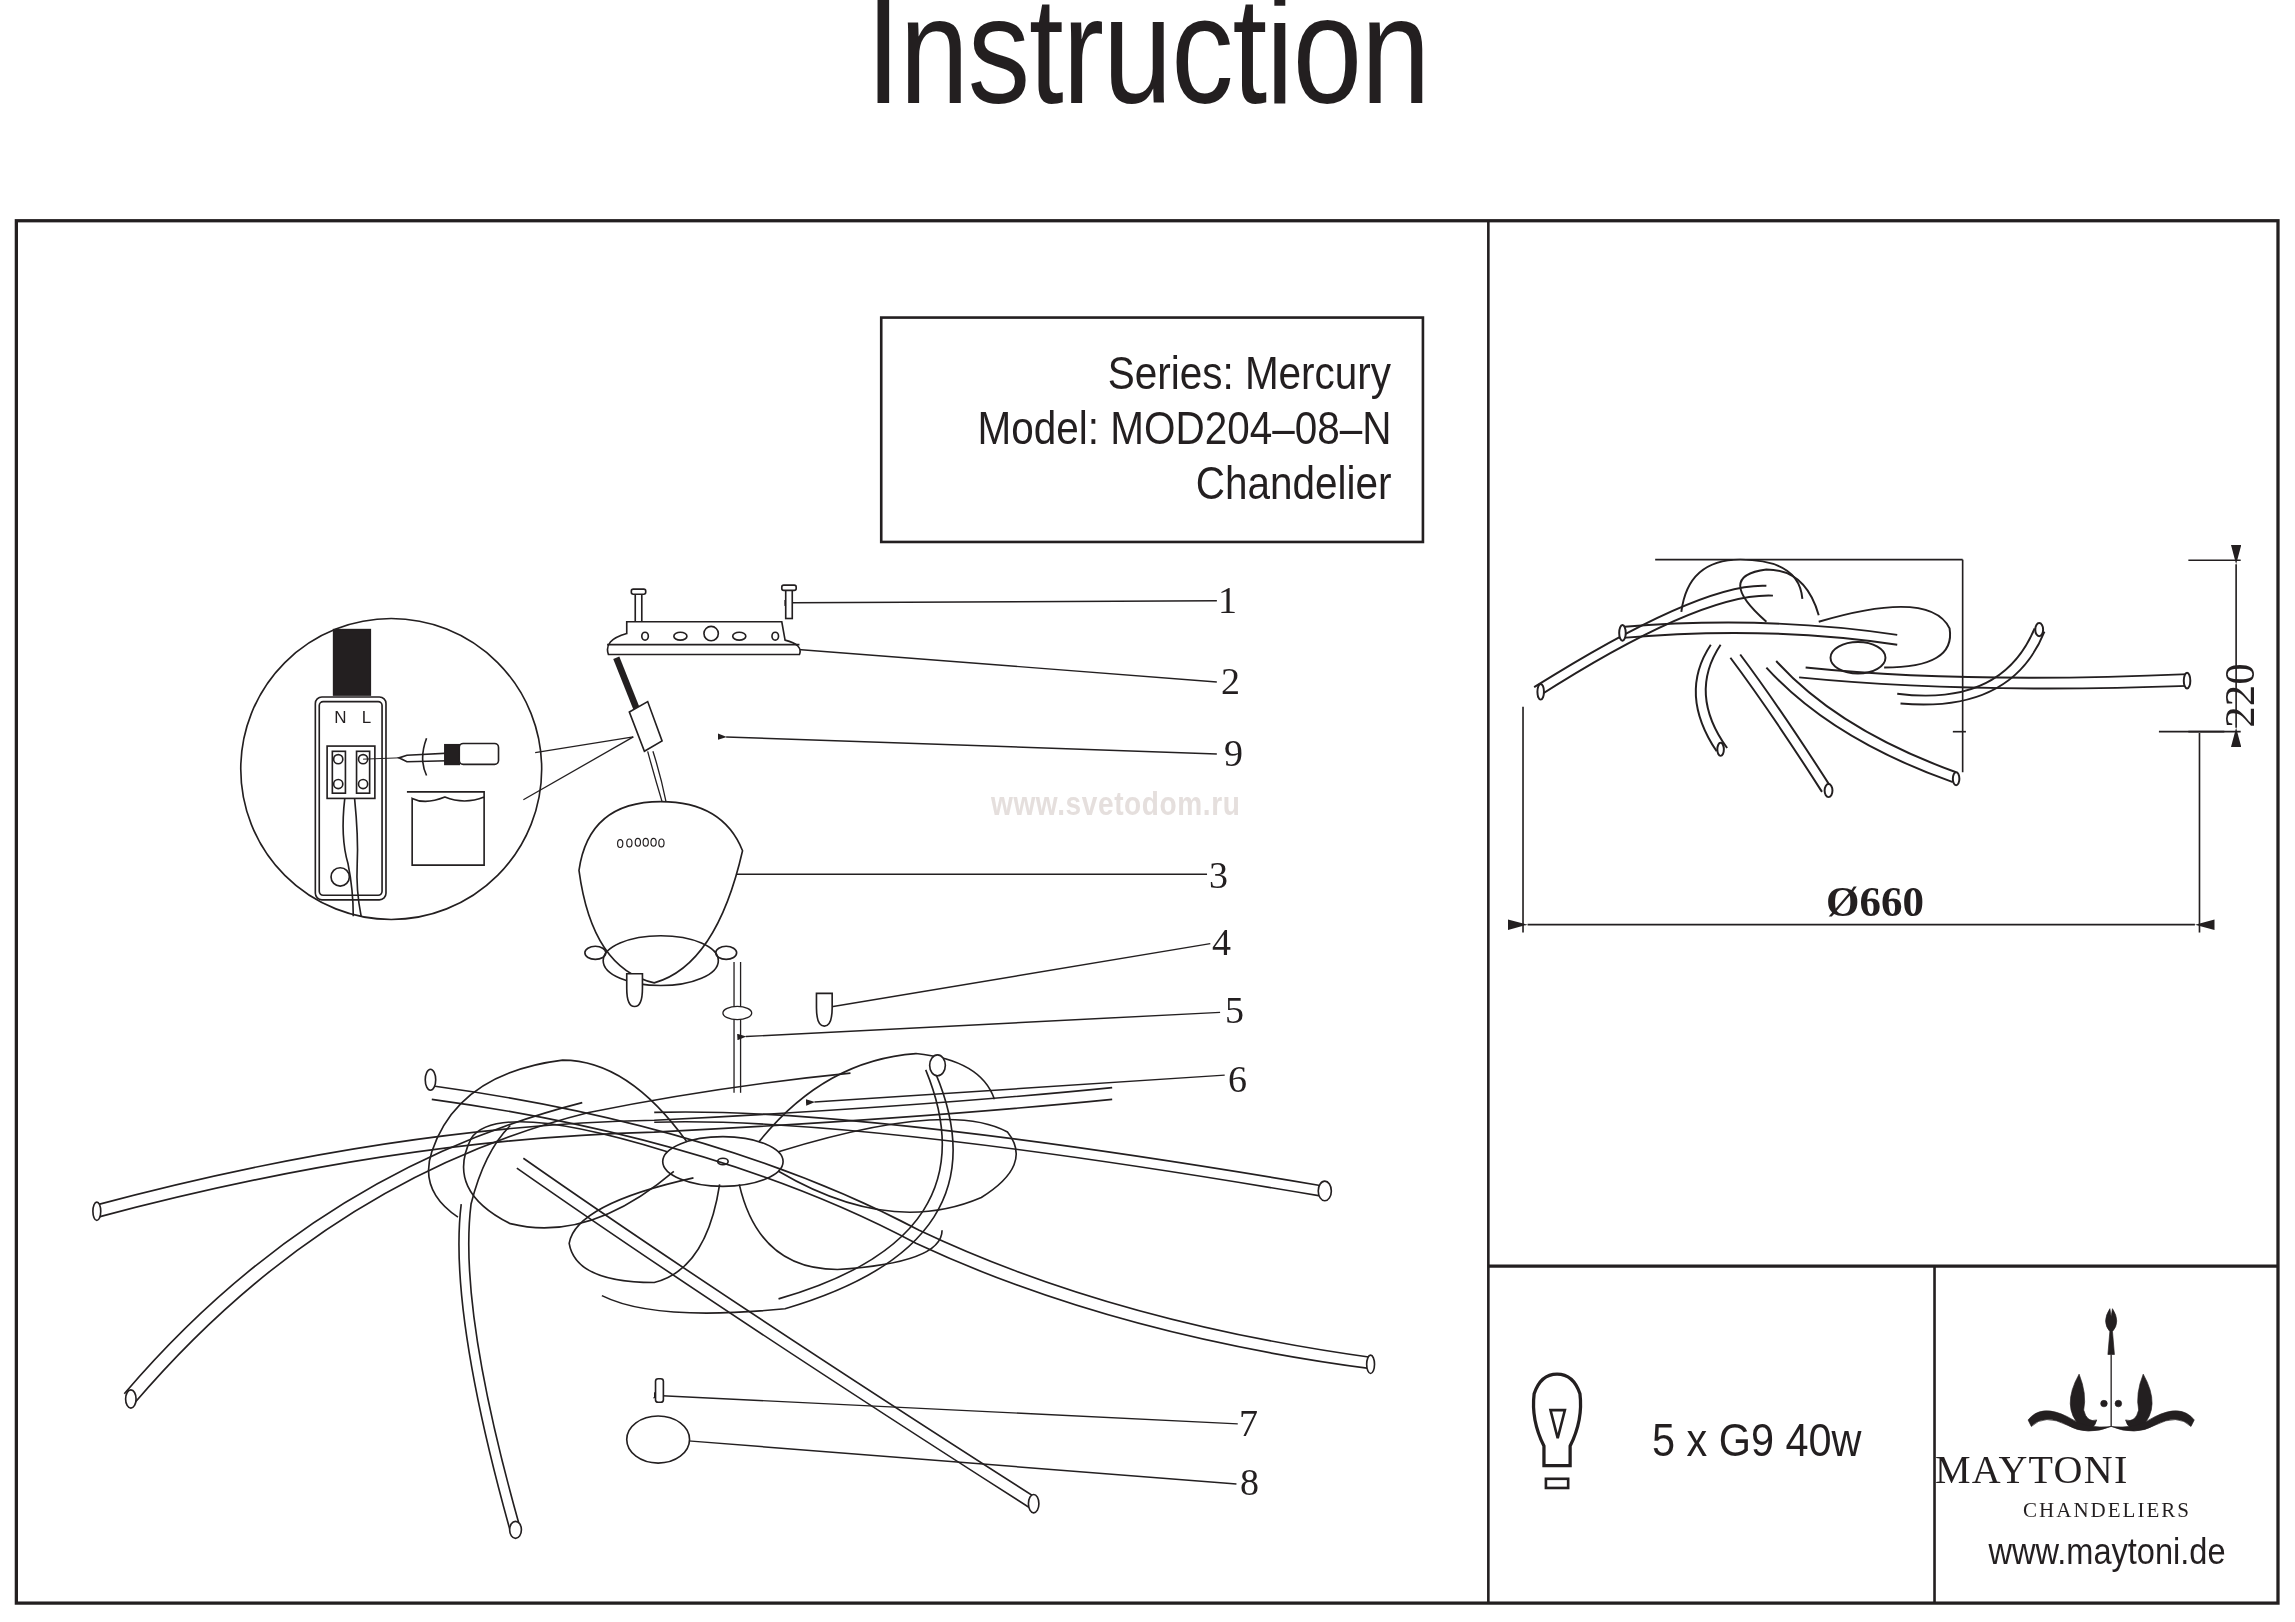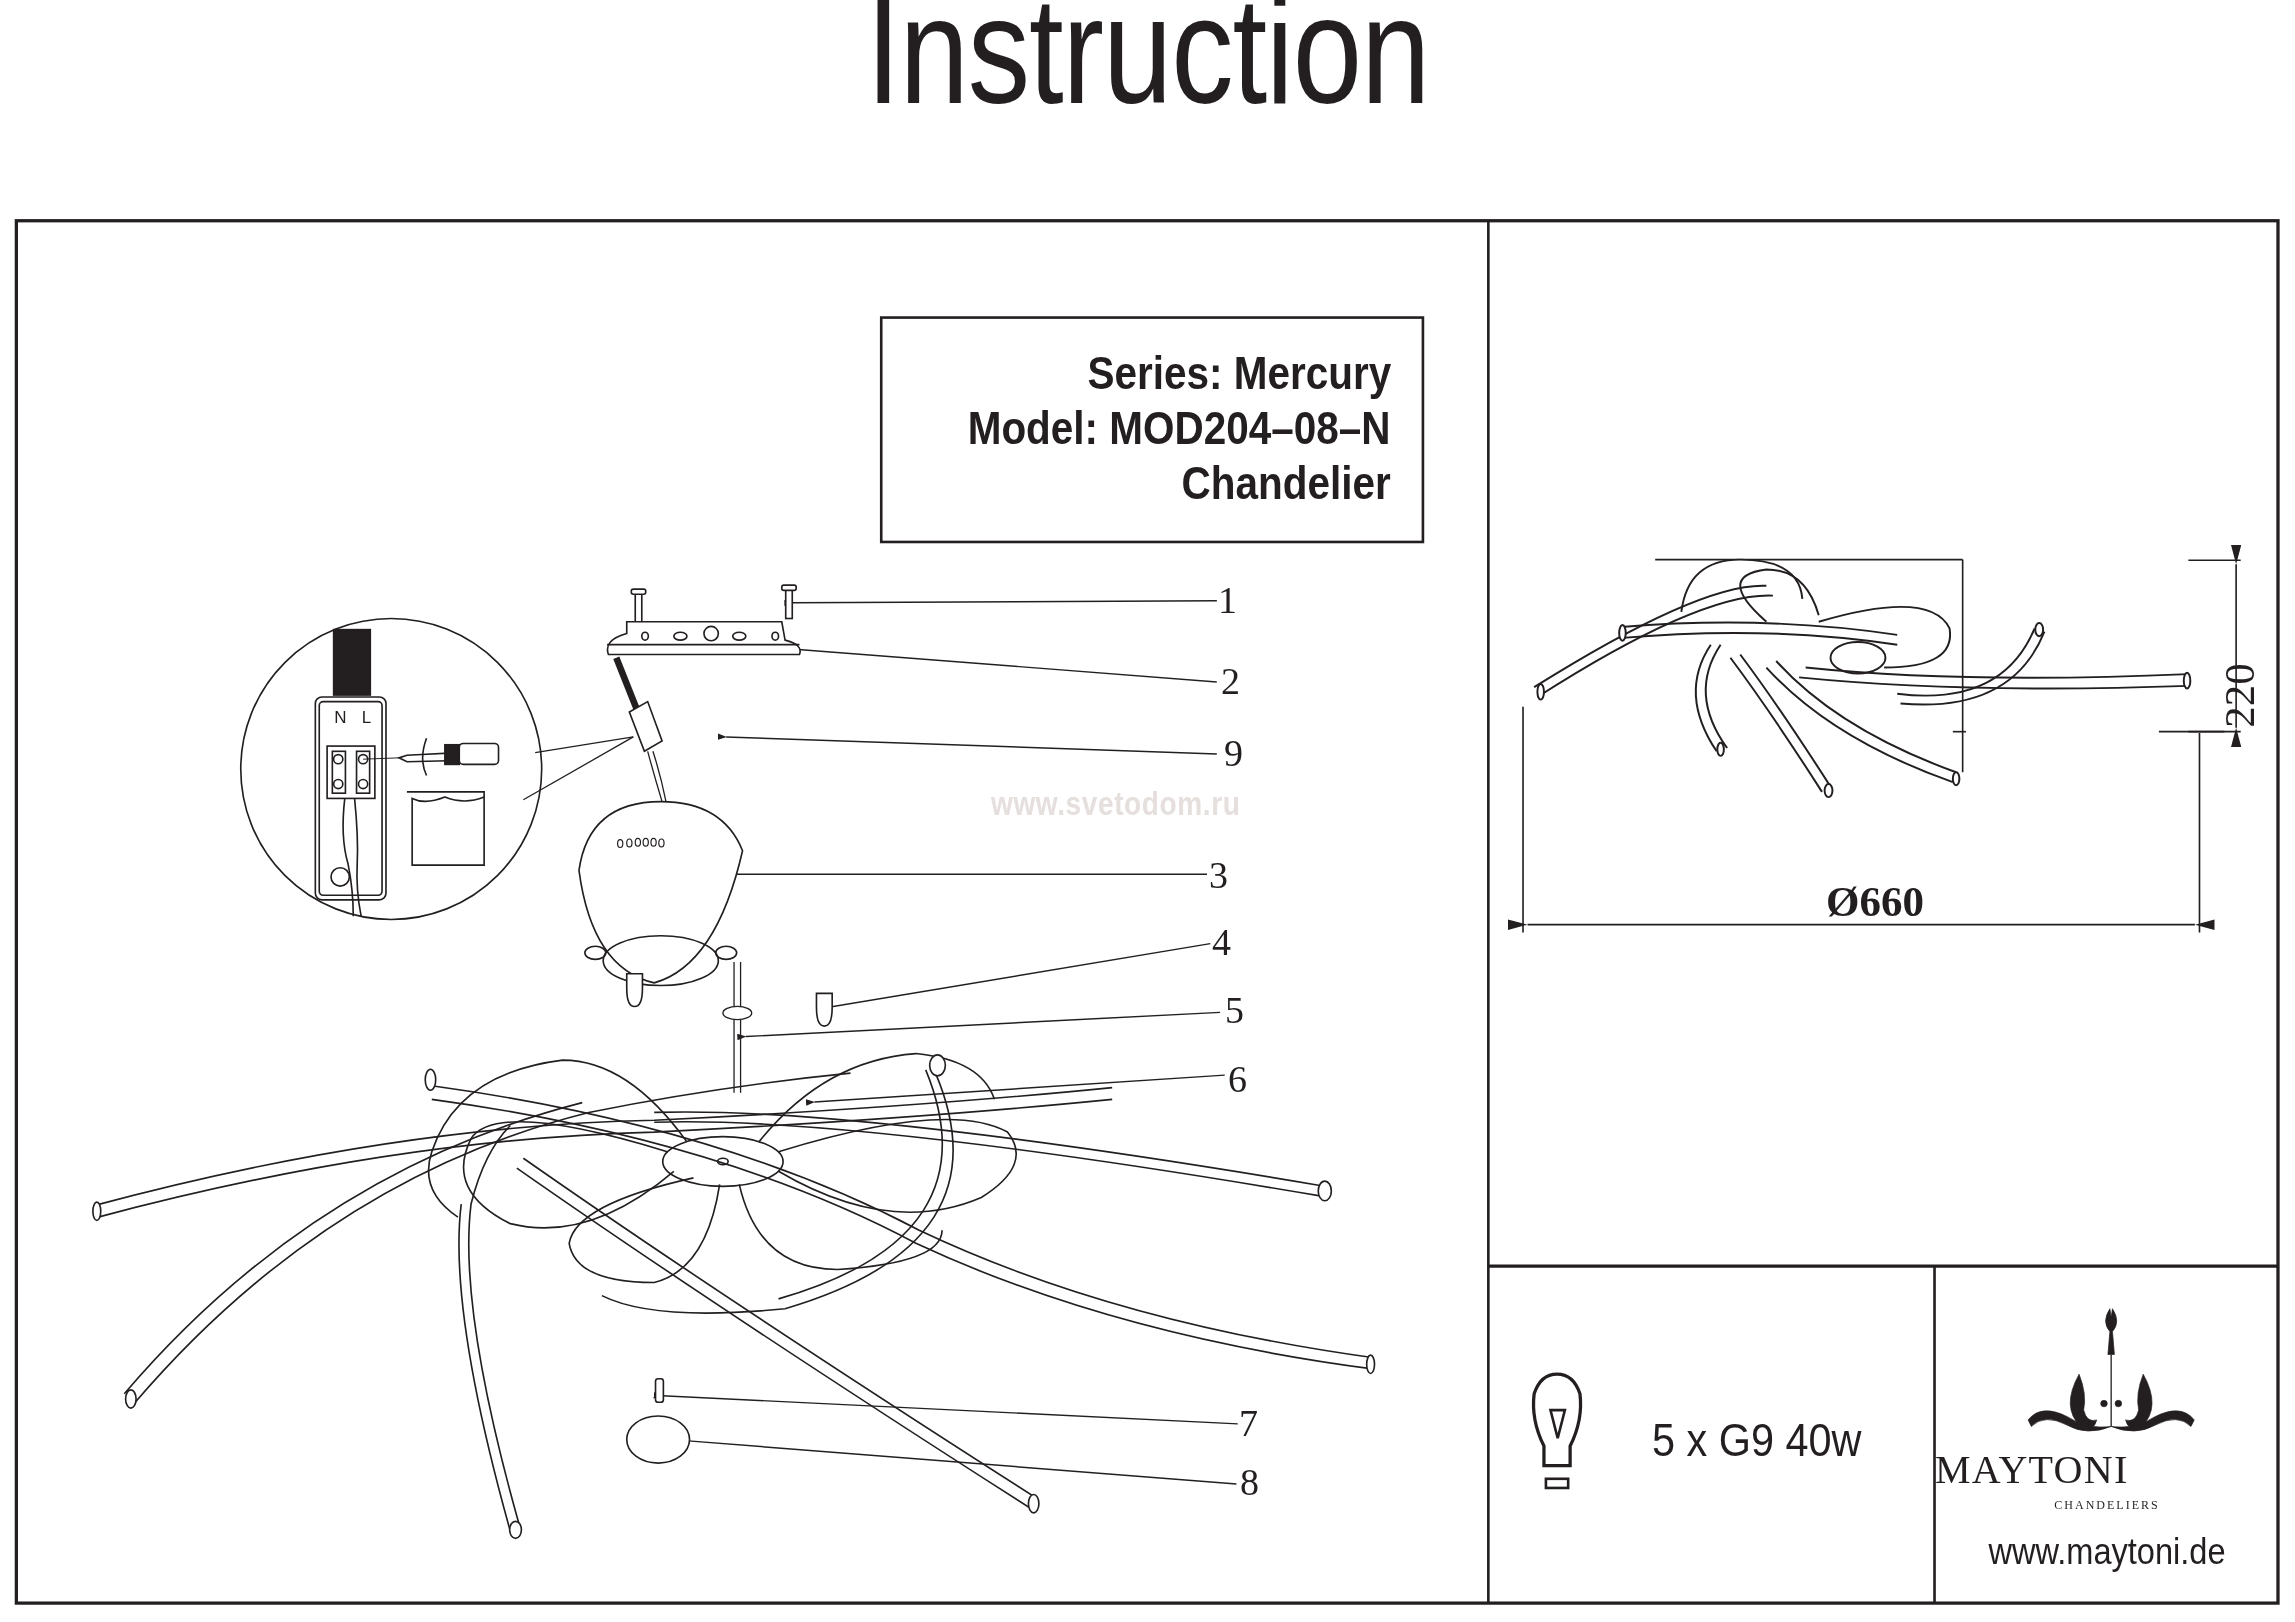--- a/index.html
+++ b/index.html
@@ -20,21 +20,21 @@
               line-height: 1; color: #231f20; }
   .dim-text { position: absolute; font-family: "Liberation Serif", serif; font-size: 43px;
               line-height: 1; color: #231f20; }
   #dim-height { left: 2207px; top: 674px; transform: rotate(-90deg); transform-origin: center; }
   #dim-diam { left: 1826px; top: 880px; font-weight: bold; }
   #lamp-spec { left: 1652px; top: 1413px; font-size: 46px; transform: scaleX(0.9);
                transform-origin: left center; white-space: nowrap; }
   #brand-name { left: 1935px; width: 344px; top: 1446px; text-align: left;
                 font-family: "Liberation Serif", serif; font-size: 40px; letter-spacing: 1.3px; }
   #brand-sub { left: 1935px; width: 344px; top: 1498px; text-align: center;
-               font-family: "Liberation Serif", serif; font-size: 12px; letter-spacing: 2px; }
+               font-family: "Liberation Serif", serif; font-size: 21px; letter-spacing: 2px; }
   #brand-url { left: 1935px; width: 344px; top: 1531px; text-align: center;
                font-size: 37px; transform: scaleX(0.88); transform-origin: center; white-space: nowrap; }
 </style>
 </head>
 <body>
 
 <div id="title" class="abs">Instruction</div>
 
 <svg id="drawing" class="abs" width="2295" height="1623" viewBox="0 0 3508 2480">
   <defs>
@@ -237,21 +237,21 @@
     <line x1="3227" y1="2070" x2="3227" y2="2180" stroke-width="2"></line>
     <path d="M3178,2100 Q3150,2150 3180,2180 Q3200,2190 3205,2170 Q3190,2175 3185,2155 Q3190,2130 3178,2100 Z"></path>
     <path d="M3276,2100 Q3304,2150 3274,2180 Q3254,2190 3249,2170 Q3264,2175 3269,2155 Q3264,2130 3276,2100 Z"></path>
     <path d="M3100,2170 Q3120,2145 3160,2165 Q3190,2185 3227,2180 Q3190,2195 3160,2178 Q3125,2160 3105,2180 Z"></path>
     <path d="M3354,2170 Q3334,2145 3294,2165 Q3264,2185 3227,2180 Q3264,2195 3294,2178 Q3329,2160 3349,2180 Z"></path>
     <circle cx="3216" cy="2145" r="5"></circle>
     <circle cx="3238" cy="2145" r="5"></circle>
   </g>
 </svg>
 
-<div class="abs" style="left:881px; top:317px; width:510px; height:188px;font-weight:bold;">
+<div class="abs" style="left:881px; top:317px; width:510px; height:188px;">
   <div class="info-line" style="top:33px;">Series: Mercury</div>
   <div class="info-line" style="top:88px;">Model: MOD204–08–N</div>
   <div class="info-line" style="top:143px;">Chandelier</div>
 </div>
 
 <div id="watermark" class="abs">www.svetodom.ru</div>
 
 <div class="part-num" style="left:1218px; top:581px;">1</div>
 <div class="part-num" style="left:1221px; top:662px;">2</div>
 <div class="part-num" style="left:1224px; top:734px;">9</div>

